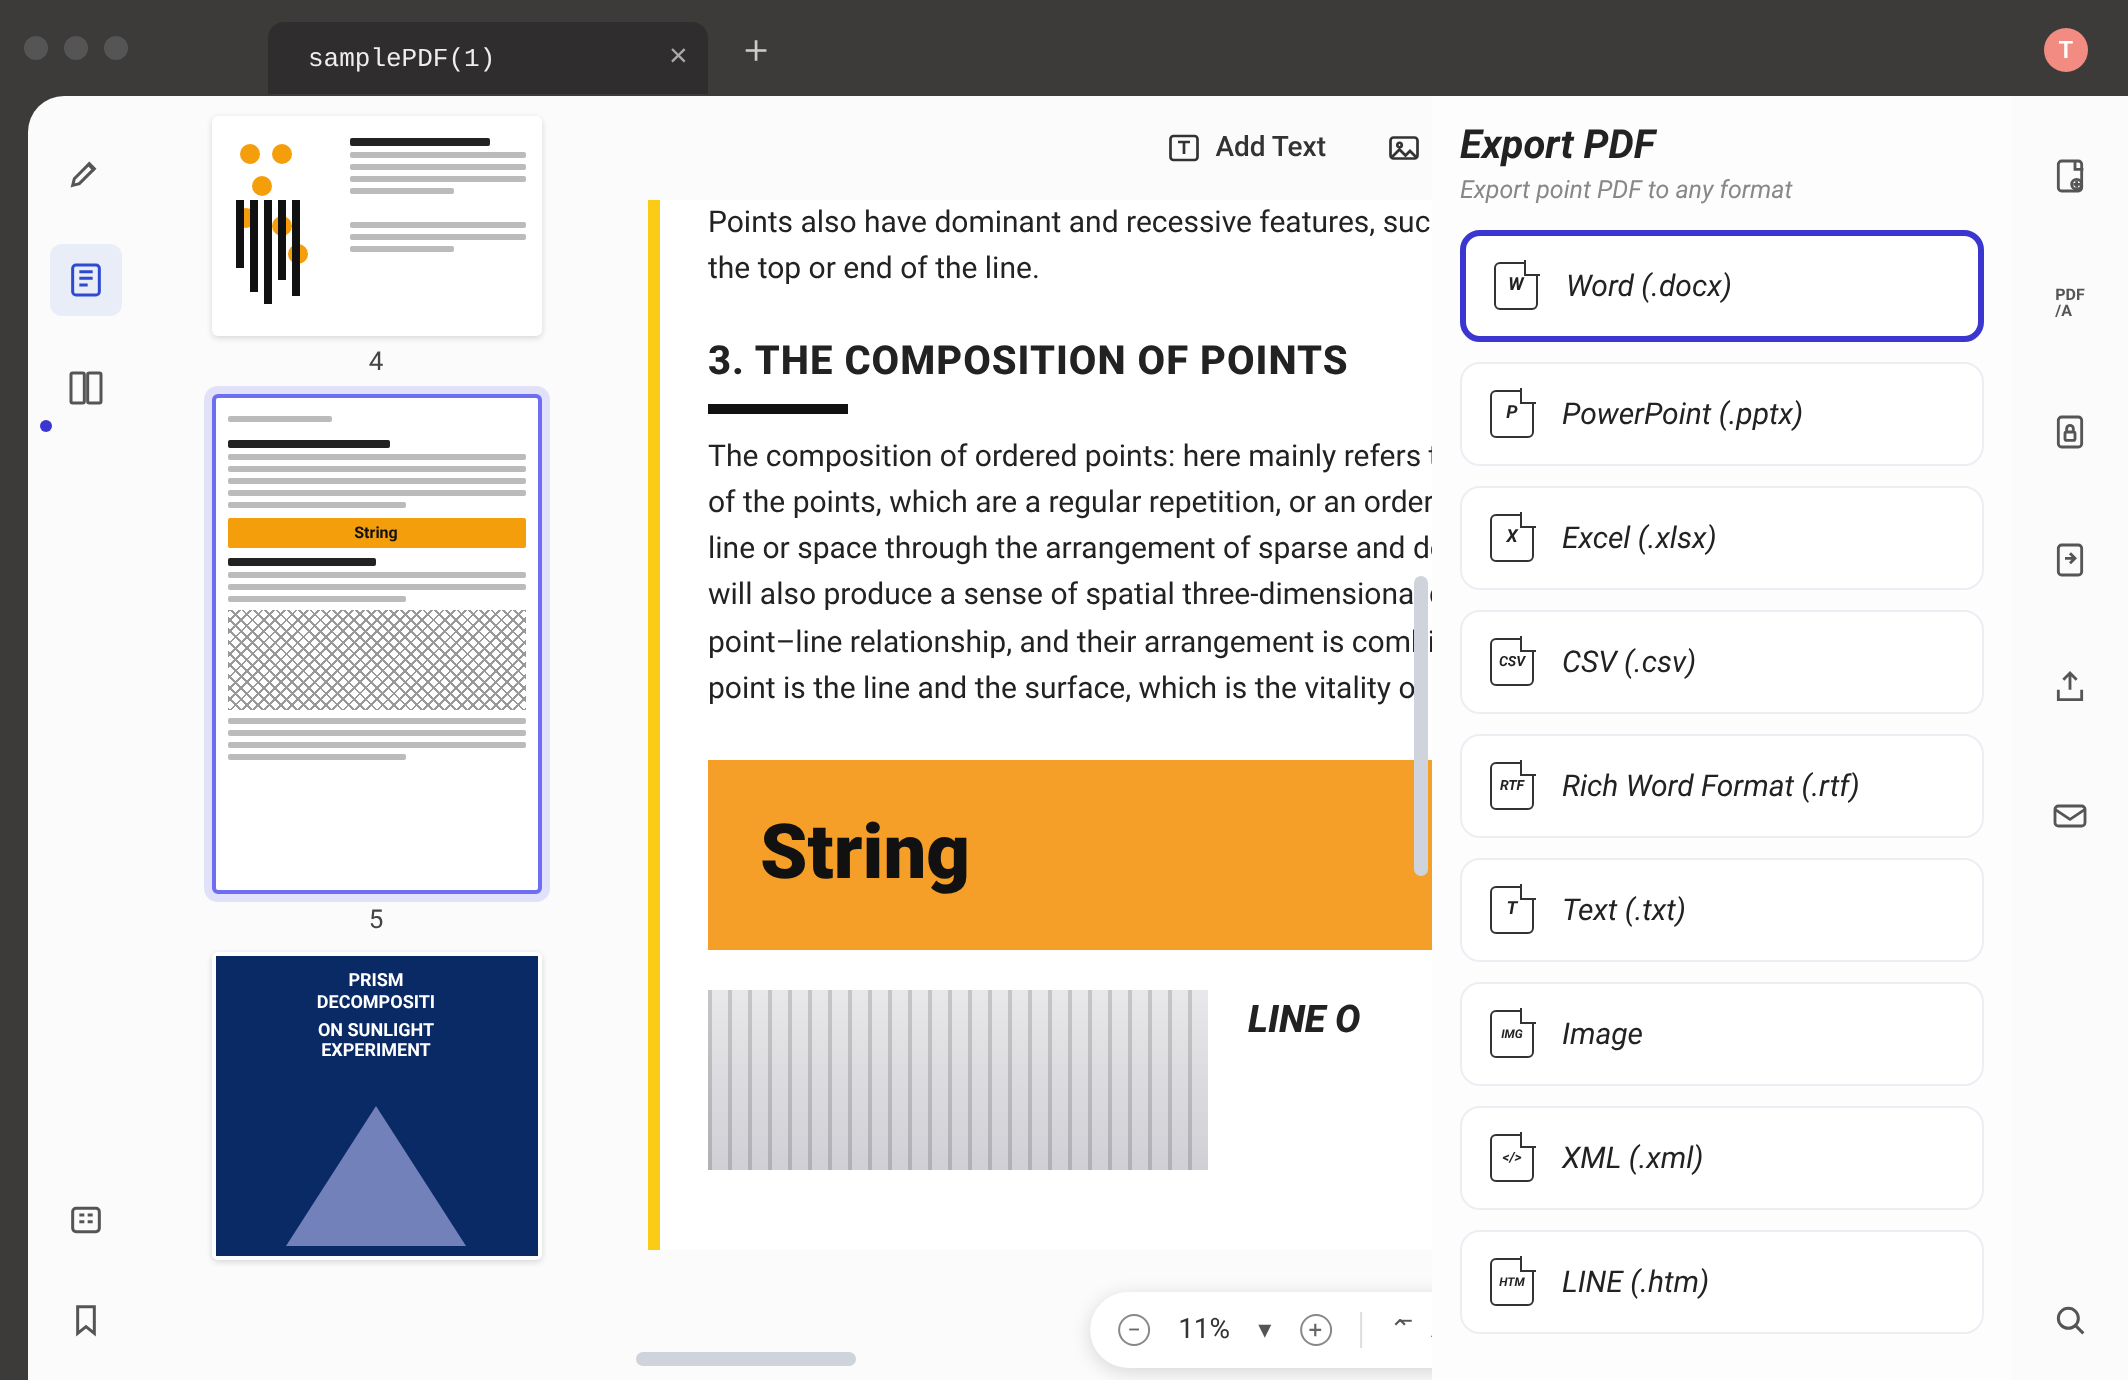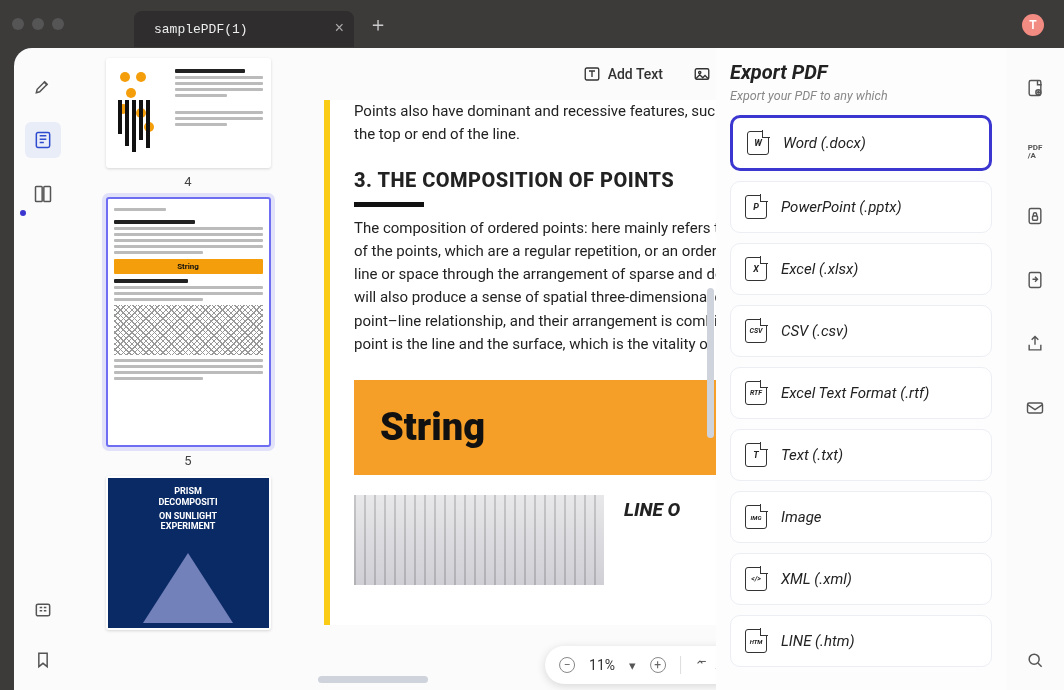--- a/index.html
+++ b/index.html
@@ -467,41 +467,41 @@
           <path d="M20 20l-4.5-4.5"></path>
         </svg>
     </div>
   </div>
 
   <div class="side-scroll-handle"></div>
 </div>
 
 <div class="export-panel">
   <h2>Export PDF</h2>
-  <div class="sub">Export your PDF to any which</div>
+  <div class="sub">Export point PDF to any format</div>
 
   <div class="export-item selected">
     <div class="file-ico">W</div>
     <span>Word (.docx)</span>
   </div>
   <div class="export-item">
     <div class="file-ico">P</div>
     <span>PowerPoint (.pptx)</span>
   </div>
   <div class="export-item">
     <div class="file-ico">X</div>
     <span>Excel (.xlsx)</span>
   </div>
   <div class="export-item">
     <div class="file-ico" style="font-size:7px">CSV</div>
     <span>CSV (.csv)</span>
   </div>
   <div class="export-item">
     <div class="file-ico" style="font-size:7px">RTF</div>
-    <span>Excel Text Format (.rtf)</span>
+    <span>Rich Word Format (.rtf)</span>
   </div>
   <div class="export-item">
     <div class="file-ico">T</div>
     <span>Text (.txt)</span>
   </div>
   <div class="export-item">
     <div class="file-ico" style="font-size:6px">IMG</div>
     <span>Image</span>
   </div>
   <div class="export-item">

